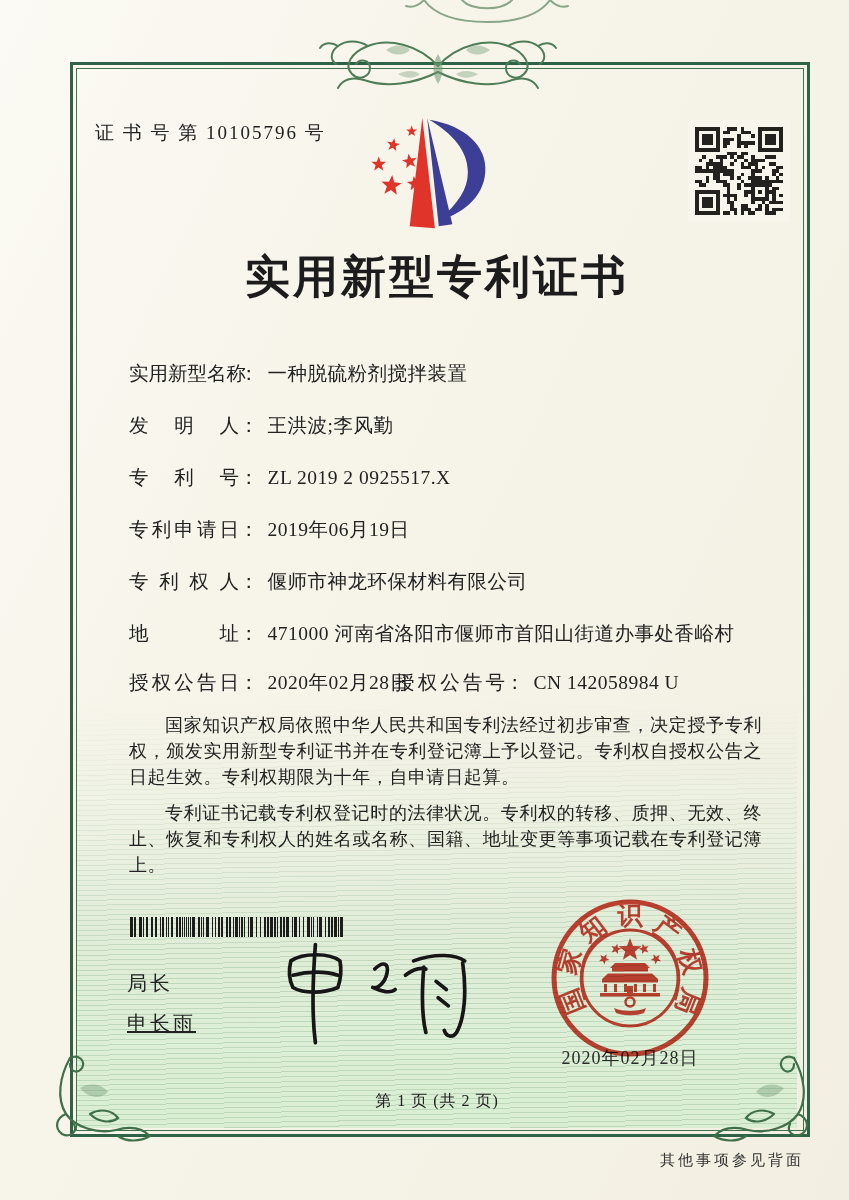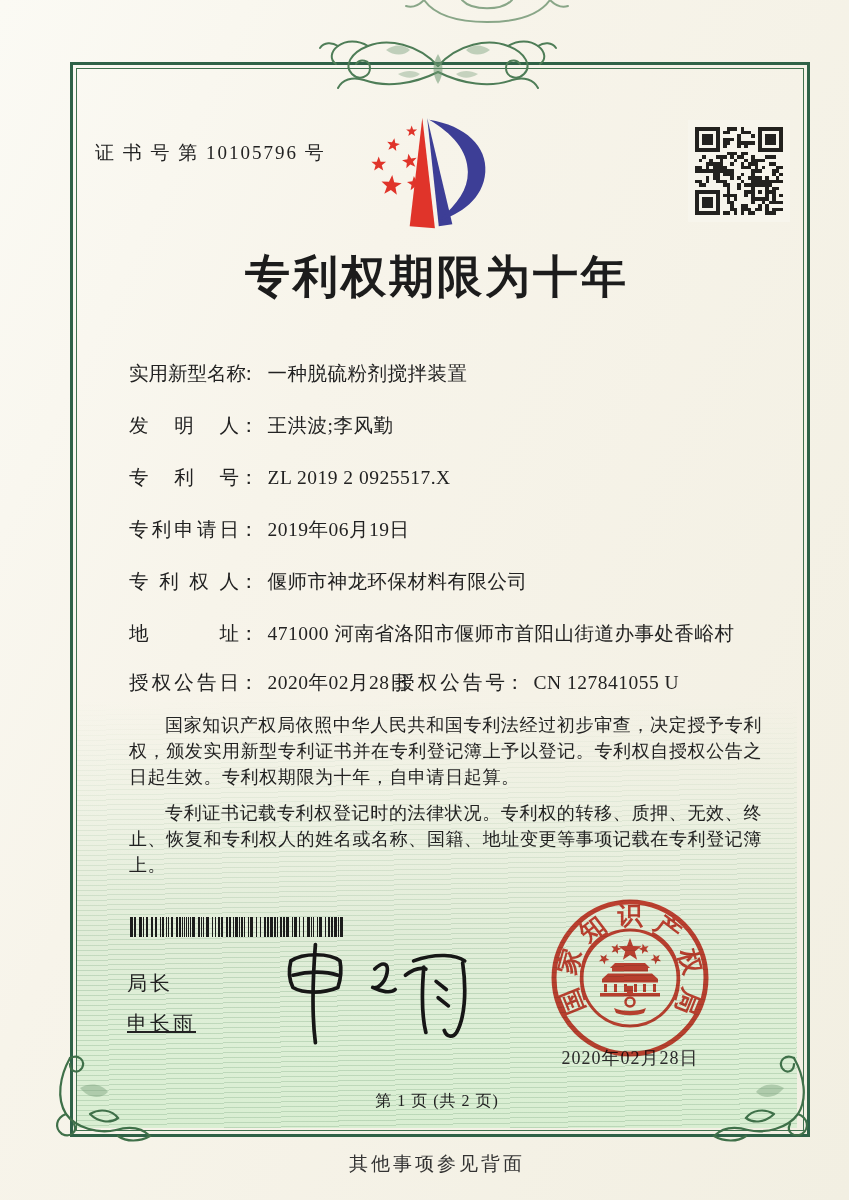--- a/index.html
+++ b/index.html
@@ -13,21 +13,21 @@
     border:3px solid #2f6247; z-index:1; }
   .frame-inner { position:absolute; inset:3px; border:1px solid #41724f; }
   .band { position:absolute; left:77px; top:700px; width:720px; height:428px; z-index:1;
     background:linear-gradient(180deg, rgba(225,238,218,0) 0%, rgba(225,238,218,0.45) 30%,
       rgba(222,236,214,0.9) 55%, #ddefd6 80%, #d9eed2 100%); }
   .band::after { content:""; position:absolute; inset:0;
     background:repeating-linear-gradient(179deg, rgba(118,164,124,0.3) 0 1px, transparent 1px 5px);
     -webkit-mask-image:linear-gradient(180deg, transparent 0%, rgba(0,0,0,.5) 35%, #000 65%);
     mask-image:linear-gradient(180deg, transparent 0%, rgba(0,0,0,.5) 35%, #000 65%); }
   .z2 { position:absolute; z-index:2; }
-  .cert-no { left:95px; top:140px; font-size:19px; letter-spacing:2px; }
+  .cert-no { left:95px; top:120px; font-size:19px; letter-spacing:2px; }
   .logo { left:356px; top:110px; }
   .qr { left:688px; top:120px; }
   .title { left:70px; width:734px; top:247px; text-align:center;
     font-size:45px; font-weight:700; letter-spacing:3px; color:#1c1c1c; }
   .row { left:121px; font-size:19.5px; white-space:nowrap; }
   .flabel { display:inline-block; width:110px; text-align:justify; text-align-last:justify;margin-left:8px; }
   .fvalue { margin-left:9px; letter-spacing:0.5px; }
   .pair2 { position:absolute; left:266px; top:0; white-space:nowrap; }
   .paras { left:119px; top:702px; width:653px; }
   .paras p { margin:10px; font-size:18px; line-height:26px; text-align:justify;
@@ -35,22 +35,22 @@
   .barcode { left:130px; top:917px; }
   .sig-title { left:127px; top:970px; font-size:20px; letter-spacing:3px; }
   .sig-name  { left:127px; top:1010px; font-size:20px; letter-spacing:3px;text-decoration:underline; }
   .sig { left:252px; top:930px; }
   .seal { position:absolute; left:540px; top:886px; z-index:4;
     mix-blend-mode:multiply; opacity:.92; }
   .seal-date { left:545px; top:1046px; width:170px; text-align:center;
     font-size:18px; letter-spacing:1px; color:#2a2a2a; }
   .page-no { left:70px; width:734px; top:1091px; text-align:center;
     font-size:16px; letter-spacing:1px; }
-  .back-note { left:70px; width:734px; top:1151px; text-align:center;
-    font-size:19px; letter-spacing:3px; color:#333; }
+  .back-note { left:70px; width:734px; top:1151px; text-align:right;
+    font-size:15px; letter-spacing:3px; color:#333; }
   .orn { position:absolute; z-index:2; }
 </style>
 </head>
 <body>
 
 <div class="page">
 
   <div class="band"></div>
 
   <div class="frame">
@@ -326,21 +326,21 @@
         <rect x="21" y="3" width="5" height="5" fill="#f7f5ec"></rect>
         <rect x="22" y="4" width="3" height="3" fill="#23221f"></rect>
         <rect x="2" y="20" width="7" height="7" fill="#23221f"></rect>
         <rect x="3" y="21" width="5" height="5" fill="#f7f5ec"></rect>
         <rect x="4" y="22" width="3" height="3" fill="#23221f"></rect>
         <rect x="18" y="18" width="5" height="5" fill="#23221f"></rect>
         <rect x="19" y="19" width="3" height="3" fill="#f7f5ec"></rect>
         <rect x="20" y="20" width="1" height="1" fill="#23221f"></rect>
       </svg></div>
 
-  <div class="z2 title">专利权期限为十年</div>
+  <div class="z2 title">实用新型专利证书</div>
 
   <div class="z2 row" style="top:360px">
     <span class="flabel">实用新型名称</span><span>：</span><span class="fvalue">一种脱硫粉剂搅拌装置</span>
   </div>
   <div class="z2 row" style="top:412px">
     <span class="flabel">发明人</span><span>：</span><span class="fvalue">王洪波;李风勤</span>
   </div>
   <div class="z2 row" style="top:464px">
     <span class="flabel">专利号</span><span>：</span><span class="fvalue">ZL 2019 2 0925517.X</span>
   </div>
@@ -349,21 +349,21 @@
   </div>
   <div class="z2 row" style="top:568px">
     <span class="flabel">专利权人</span><span>：</span><span class="fvalue">偃师市神龙环保材料有限公司</span>
   </div>
   <div class="z2 row" style="top:620px">
     <span class="flabel">地址</span><span>：</span><span class="fvalue">471000 河南省洛阳市偃师市首阳山街道办事处香峪村</span>
   </div>
   <div class="z2 row" style="top:669px">
     <span class="flabel">授权公告日</span><span>：</span><span class="fvalue">2020年02月28日</span>
     <span class="pair2">
-      <span class="flabel">授权公告号</span><span>：</span><span class="fvalue">CN 127841055 U</span>
+      <span class="flabel">授权公告号</span><span>：</span><span class="fvalue">CN 142058984 U</span>
     </span>
   </div>
 
   <div class="z2 paras">
     <p>国家知识产权局依照中华人民共和国专利法经过初步审查，决定授予专利权，颁发实用新型专利证书并在专利登记簿上予以登记。专利权自授权公告之日起生效。专利权期限为十年，自申请日起算。</p>
     <p>专利证书记载专利权登记时的法律状况。专利权的转移、质押、无效、终止、恢复和专利权人的姓名或名称、国籍、地址变更等事项记载在专利登记簿上。</p>
   </div>
 
   <div class="z2 barcode"><svg width="218" height="20">
         <rect x="0" y="0" width="3" height="20" fill="#1c1c1c"></rect>

